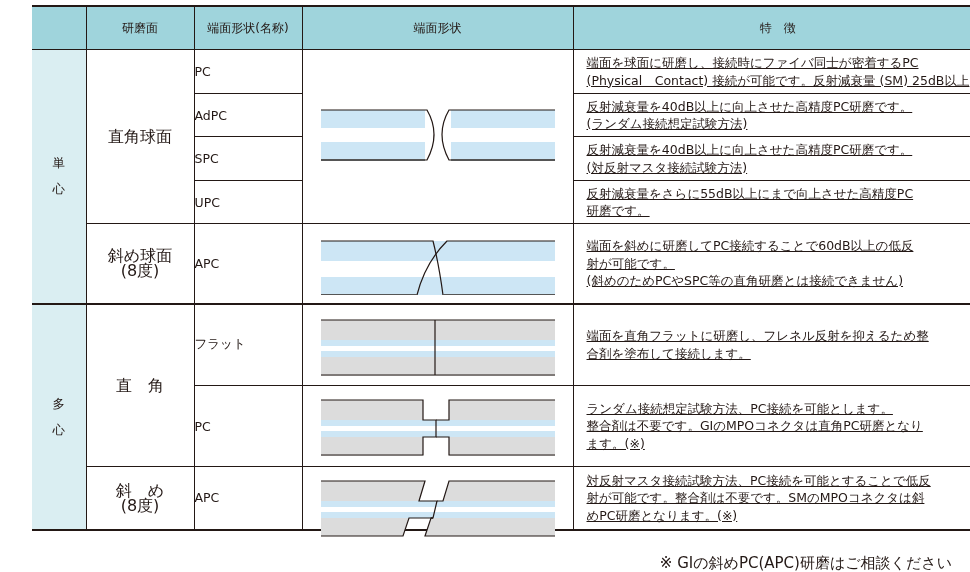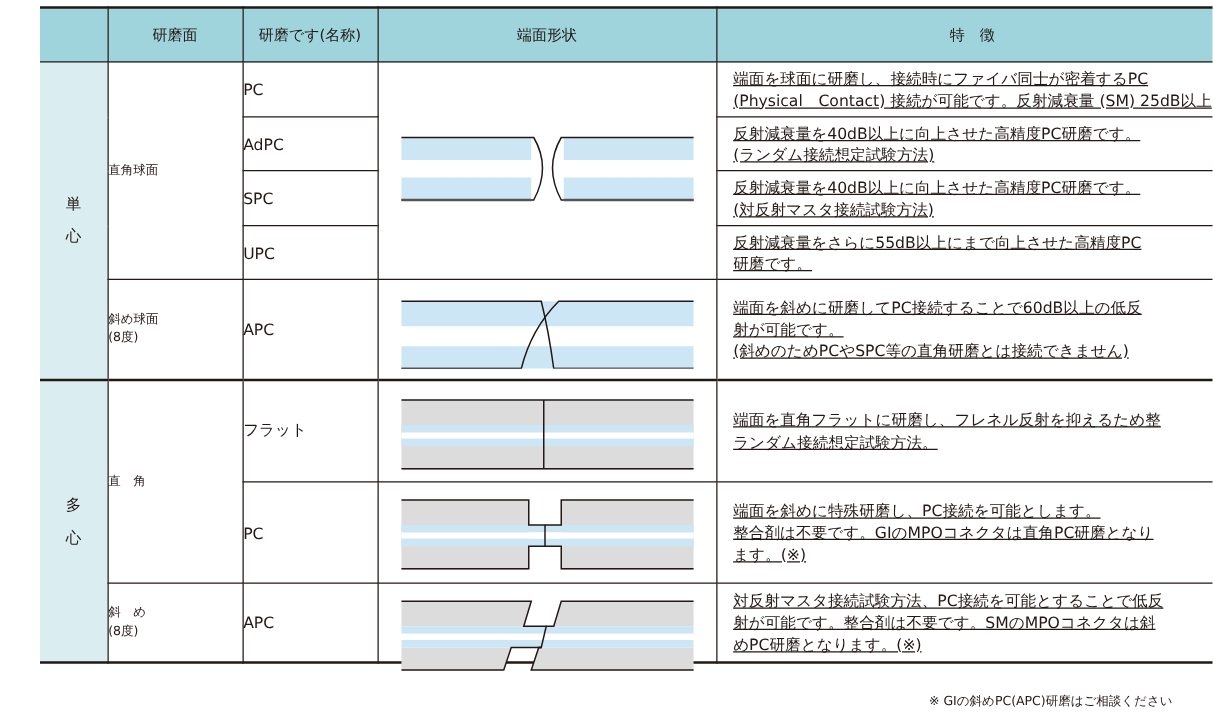--- a/index.html
+++ b/index.html
@@ -6,45 +6,45 @@
   body { width:970px; height:572px; position:relative; overflow:hidden;
          font-family:"DejaVu Sans", "Liberation Sans", sans-serif; color:#231815; }
   .tbl { position:absolute; left:5px; top:5px; width:950px; }
   table { border-collapse:collapse; width:950px; table-layout:fixed; }
   th, td { border:1px solid #231815; padding:0; }
   table { border-top:2px solid #231815; border-bottom:2px solid #231815;margin-left:27px; }
   th { background:#9fd4dc; height:42px; font-size:12px; font-weight:normal; text-align:center; }
   th.c0, td.c0 { border-left:none; }
   th.c4, td.c4 { border-right:none; }
   td.cat { background:#daeef2; text-align:center; font-size:12.5px; line-height:26px; }
-  td.face { text-align:left; font-size:10px; line-height:15px; }
+  td.face { text-align:center; font-size:16px; line-height:15px; }
   td.method { text-align:left; font-size:12.5px; }
   td.desc { font-size:12.5px; line-height:17.5px; padding:0 10px 0 13px; text-align:left;text-decoration:underline; }
   td.shape { position:relative; }
   tr.sep td { border-top:2px solid #231815; }
   .shape-svg { position:absolute; left:18px; width:234px; }
-  .footnote { position:absolute; right:32px; top:554px; font-size:10px; color:#231815; }
+  .footnote { position:absolute; right:18px; top:554px; font-size:15px; color:#231815; }
 </style>
 </head>
 <body>
 
 <div class="tbl">
 <table>
   <colgroup>
     <col style="width:54px">
         <col style="width:108px">
         <col style="width:108px">
         <col style="width:271px">
         <col style="width:409px">
   </colgroup>
   <thead>
     <tr>
       <th class="c0"></th>
       <th>研磨面</th>
-      <th>研磨です(名称)</th>
+      <th>端面形状(名称)</th>
       <th>端面形状</th>
       <th class="c4">特　徴</th>
     </tr>
   </thead>
   <tbody>
 
     <tr style="height:44px">
       <td class="cat c0" rowspan="5">
         <span>単</span><br>
         <span>心</span>
@@ -133,39 +133,39 @@
           <rect x="0" y="2" width="234" height="56" fill="#dcdcdc"></rect>
           <rect x="0" y="22" width="234" height="6" fill="#cde6f5"></rect>
           <rect x="0" y="28" width="234" height="5" fill="#ffffff"></rect>
           <rect x="0" y="33" width="234" height="6" fill="#cde6f5"></rect>
           <path d="M0 2 H234 M0 57 H234" stroke="#231815" stroke-width="1.2"></path>
           <path d="M114 2 V57" stroke="#231815" stroke-width="1.2"></path>
         </svg>
       </td>
       <td class="desc c4">
         <span>端面を直角フラットに研磨し、フレネル反射を抑えるため整</span><br>
-        <span>ランダム接続想定試験方法。</span>
+        <span>合剤を塗布して接続します。</span>
       </td>
     </tr>
 
     <tr style="height:81px">
       <td class="method">PC</td>
       <td class="shape">
         <svg class="shape-svg" style="top:12px" width="234" height="58" viewBox="0 0 234 58">
           <rect x="0" y="2" width="102" height="56" fill="#dcdcdc"></rect>
           <rect x="128" y="2" width="106" height="56" fill="#dcdcdc"></rect>
           <rect x="0" y="22" width="234" height="6" fill="#cde6f5"></rect>
           <rect x="0" y="28" width="234" height="5" fill="#ffffff"></rect>
           <rect x="0" y="33" width="234" height="6" fill="#cde6f5"></rect>
           <path d="M0 2 H102 V22 H115 V39 H102 V57 H0" fill="none" stroke="#231815" stroke-width="1.2"></path>
           <path d="M234 2 H128 V22 H115 M115 39 H128 V57 H234" fill="none" stroke="#231815" stroke-width="1.2"></path>
         </svg>
       </td>
       <td class="desc c4">
-        <span>端面を斜めに特殊研磨し、PC接続を可能とします。</span><br>
+        <span>ランダム接続想定試験方法、PC接続を可能とします。</span><br>
         <span>整合剤は不要です。GIのMPOコネクタは直角PC研磨となり</span><br>
         <span>ます。(※)</span>
       </td>
     </tr>
 
     <tr style="height:63px">
       <td class="face">
         <span>斜　め</span><br>
         <span>(8度)</span>
       </td>

